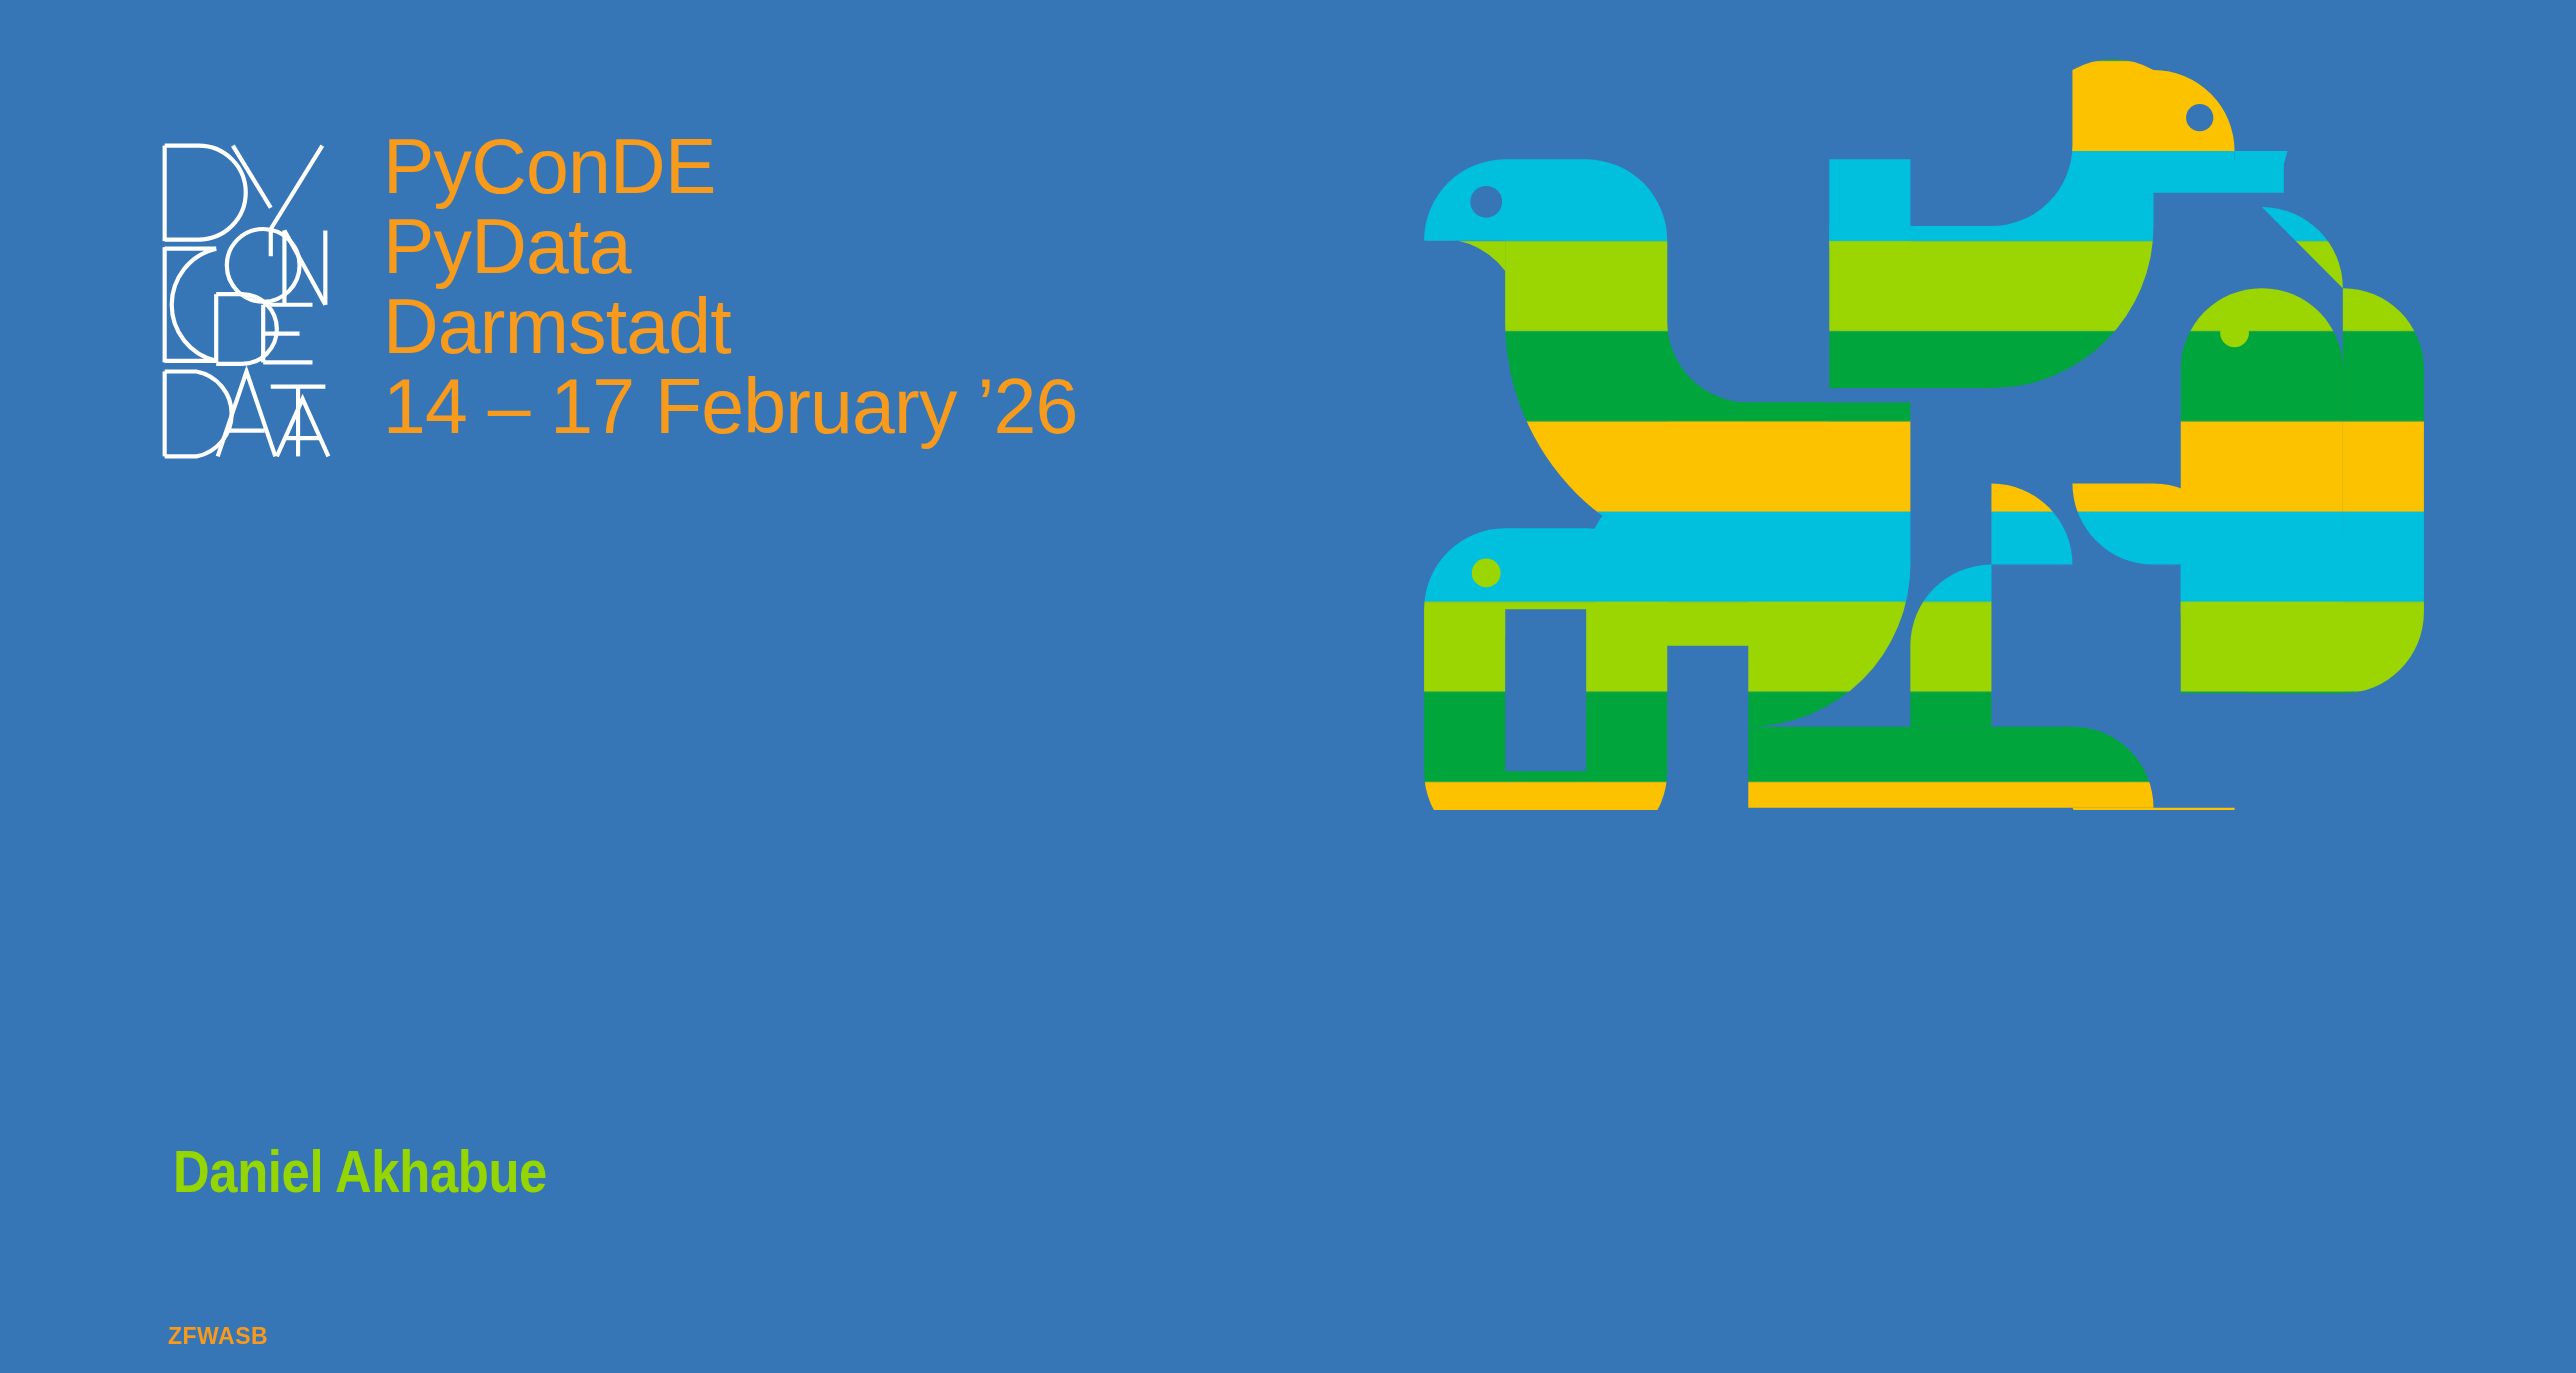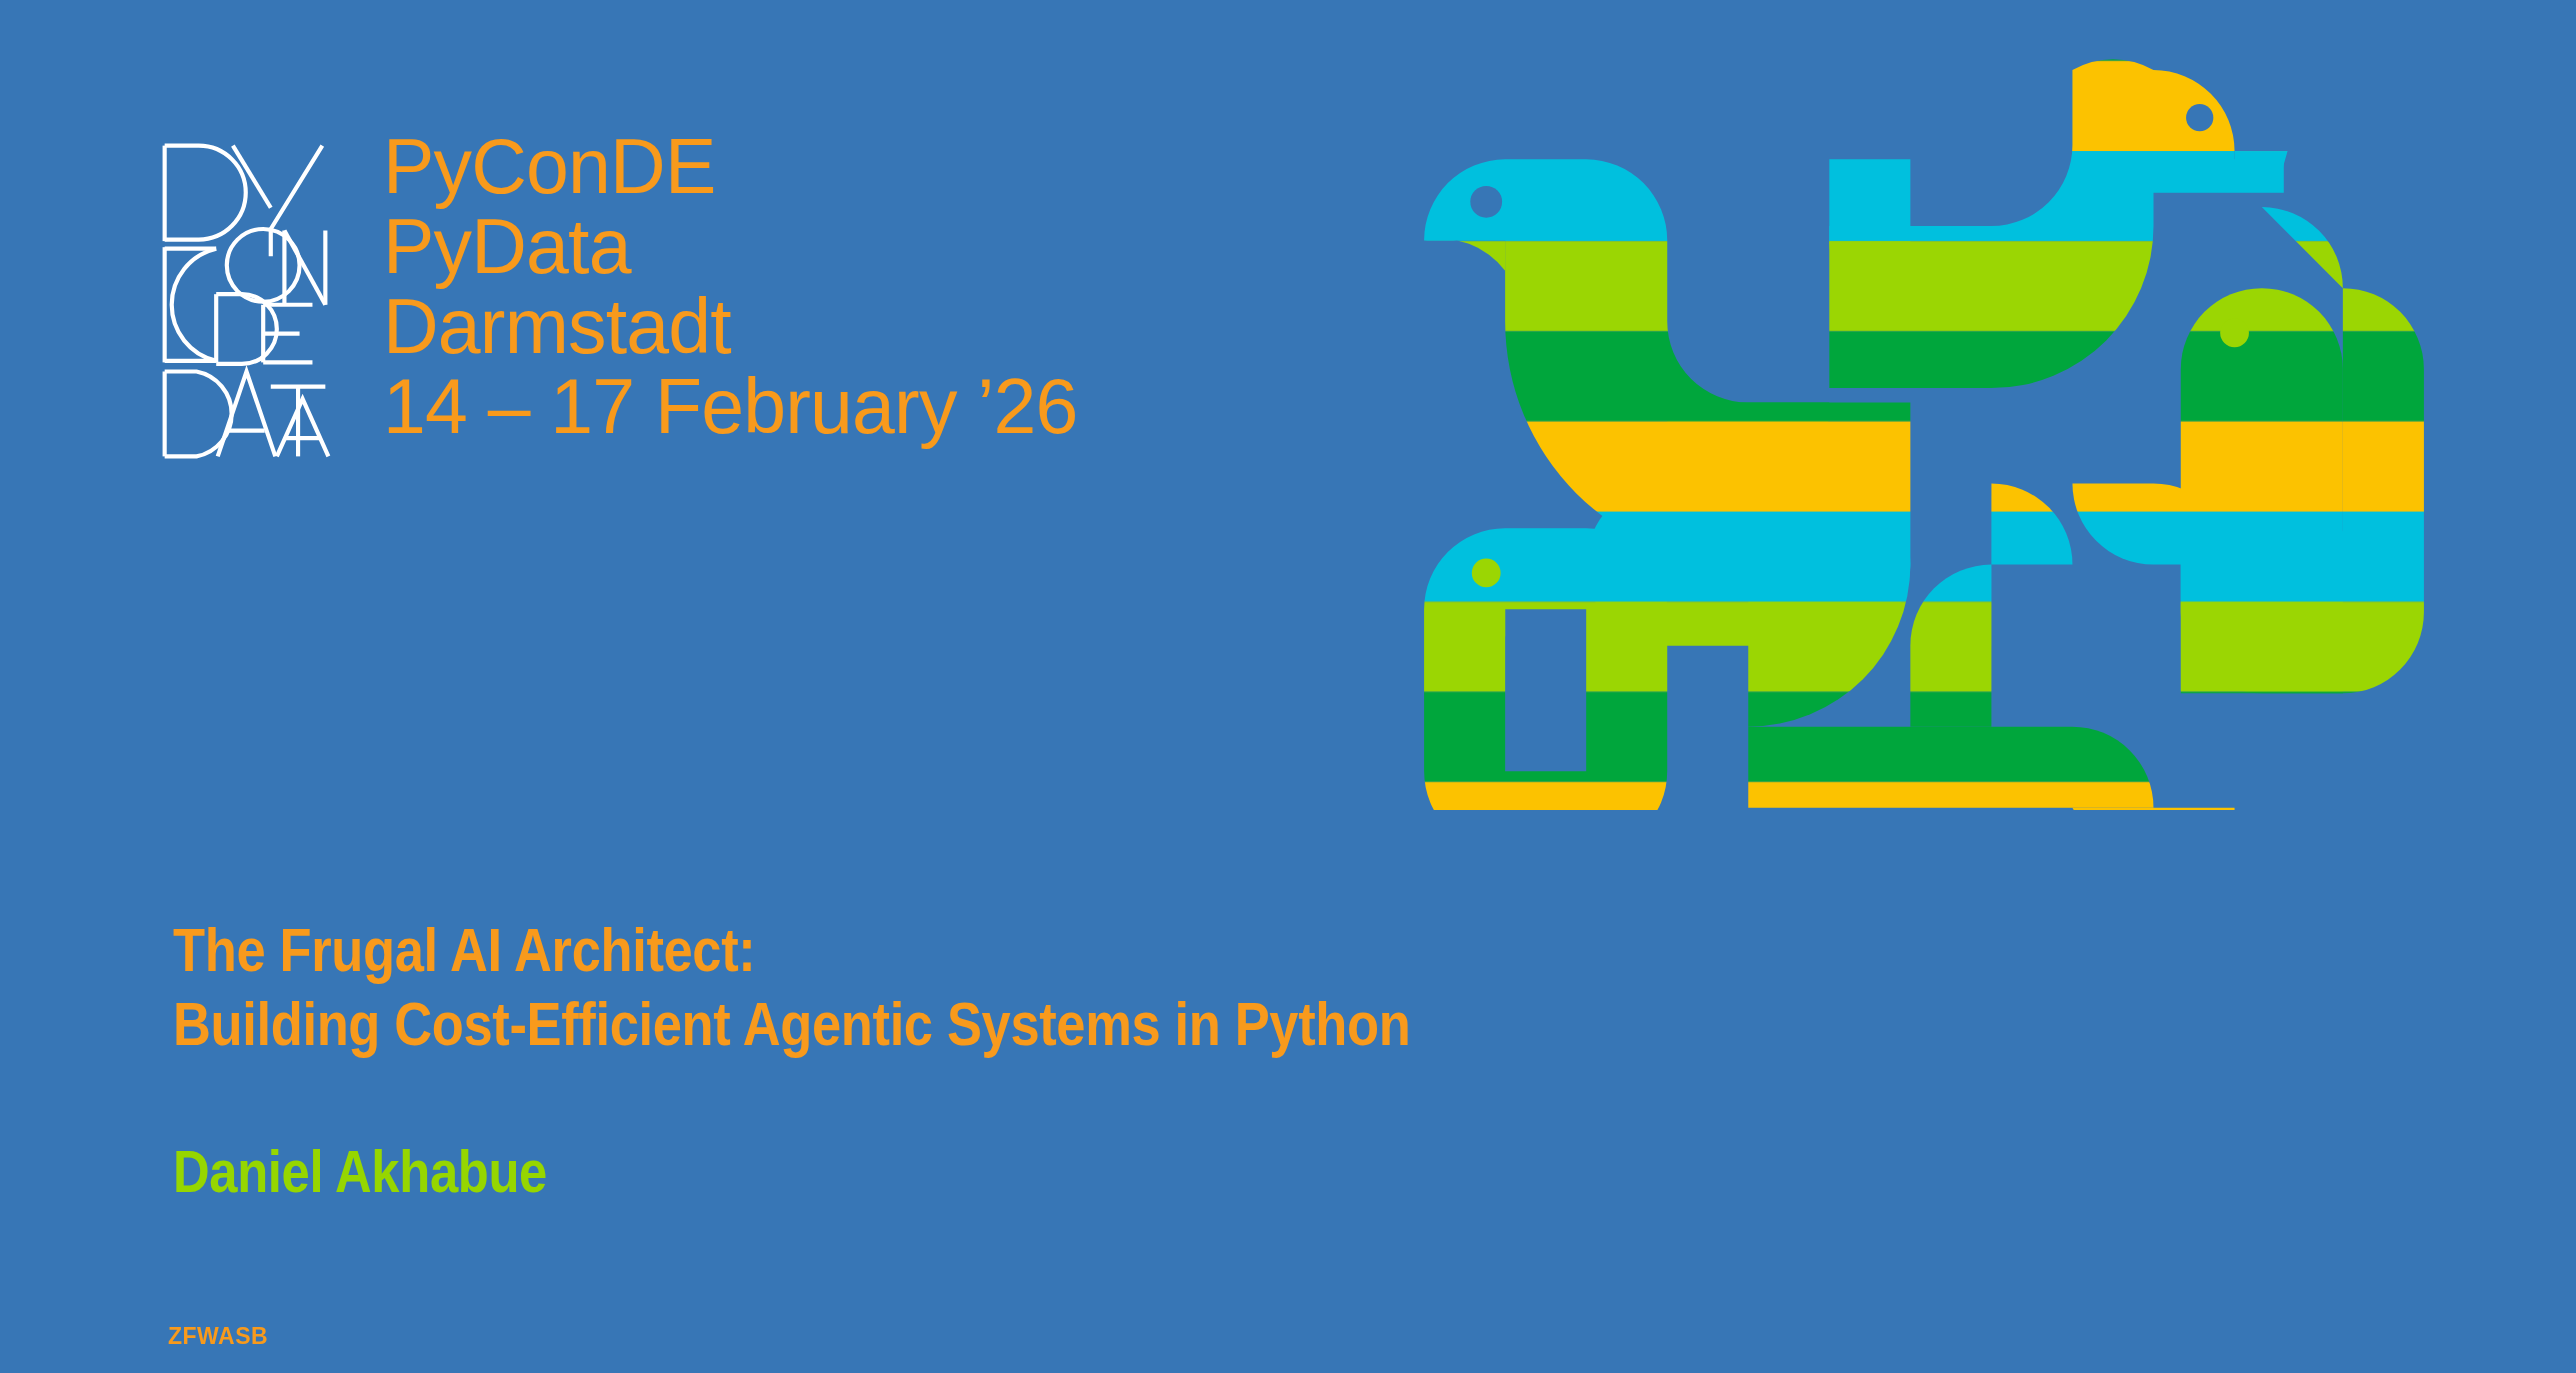--- a/index.html
+++ b/index.html
@@ -391,23 +391,19 @@
         <path fill="url(#bands)" d="
           M 214 472
           h 214
           v 107
           h -214
           z" opacity="0"></path>
       </g>
     </svg>
   </div>
 
-  <div id="talk-block">
-    <div class="talk-title">The Frugal AI Architect:</div>
-    <div class="talk-title">Building Cost-Efficient Agentic Systems in Python</div>
-  </div>
 
   <div id="speaker-name">Daniel Akhabue</div>
 
   <div id="slide-code">ZFWASB</div>
 
 </div>
 
 
 </body></html>

